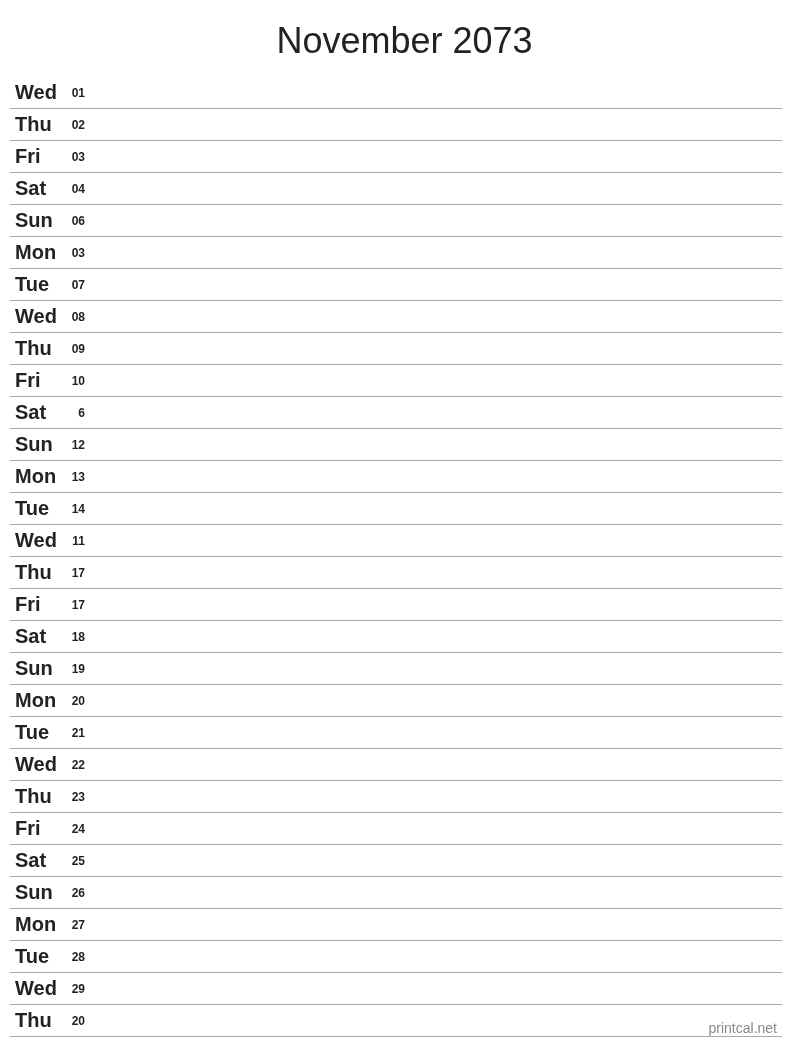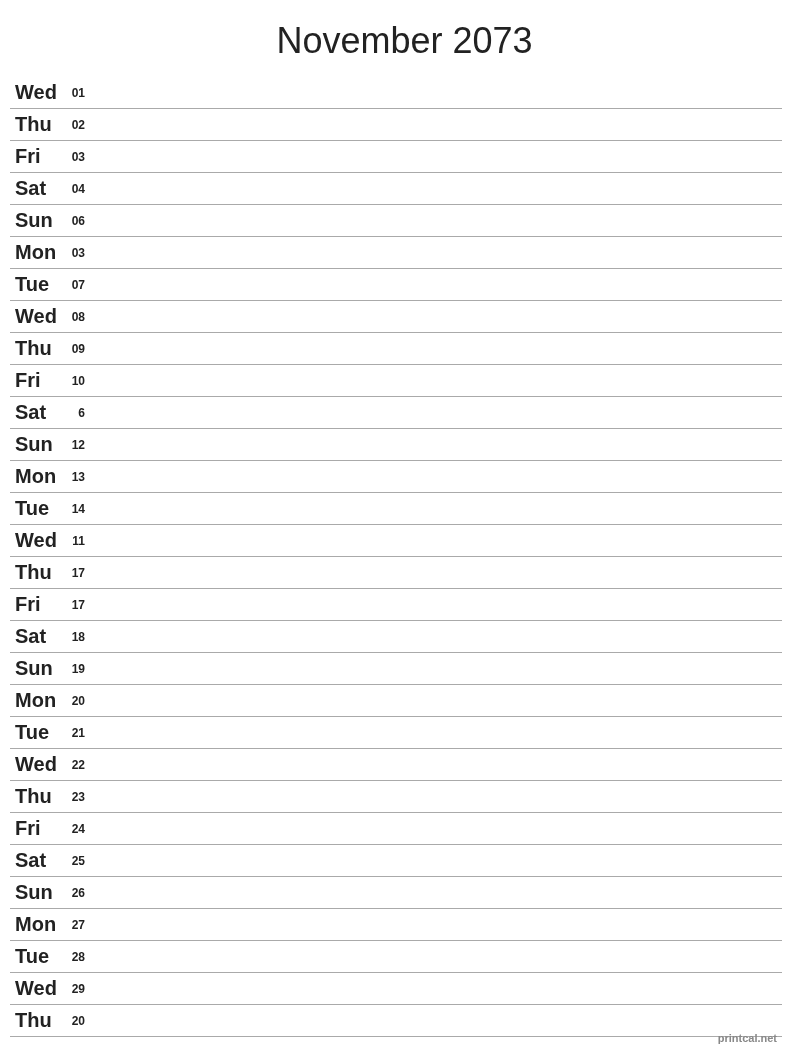--- a/index.html
+++ b/index.html
@@ -54,25 +54,24 @@
       text-align: right;
     }
 
     .day-line {
       flex: 1;
       height: 1px;
     }
 
     .footer {
       position: absolute;
-      bottom: 12px;
+      bottom: 20px;
       right: 15px;
-      font-size: 11px;
+      font-size: 14px;
       color: #888;
-      font-weight: bold;
     }
   </style>
 </head>
 <body>
 
 <h1 class="page-title">November 2073</h1>
 
 <div class="calendar-grid">
 <div class="day-row">
       <span class="day-name">Wed</span>

